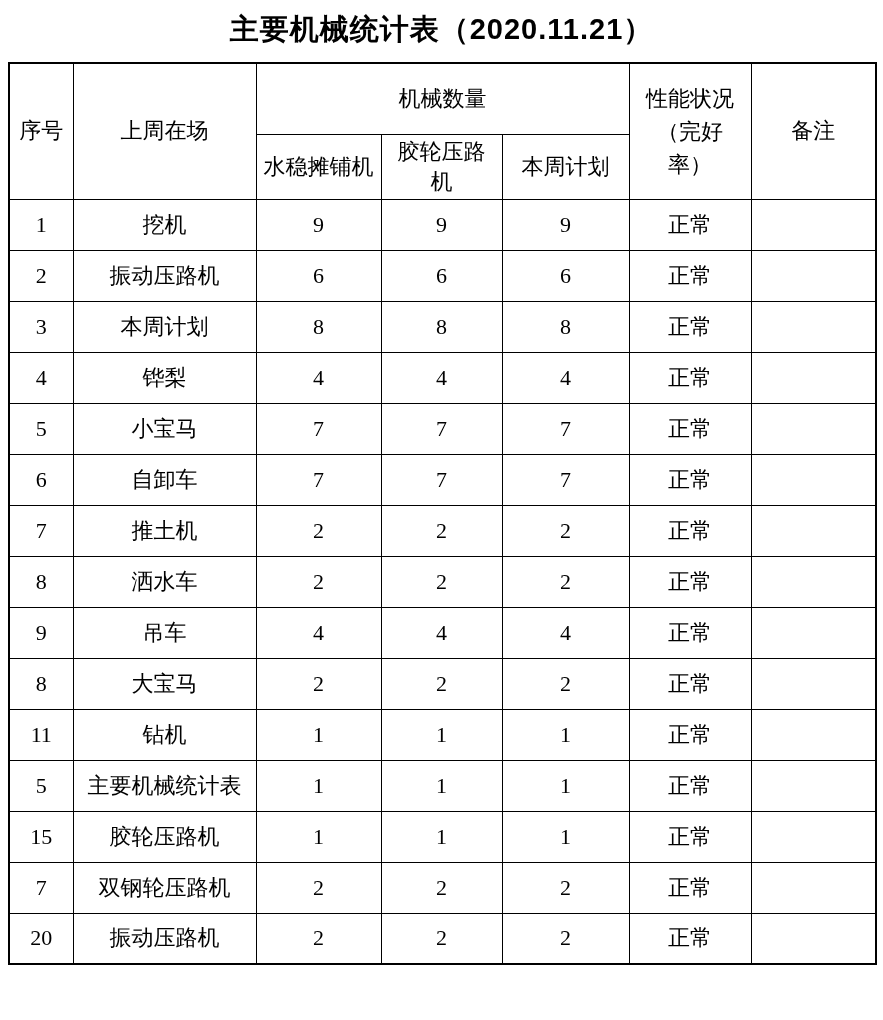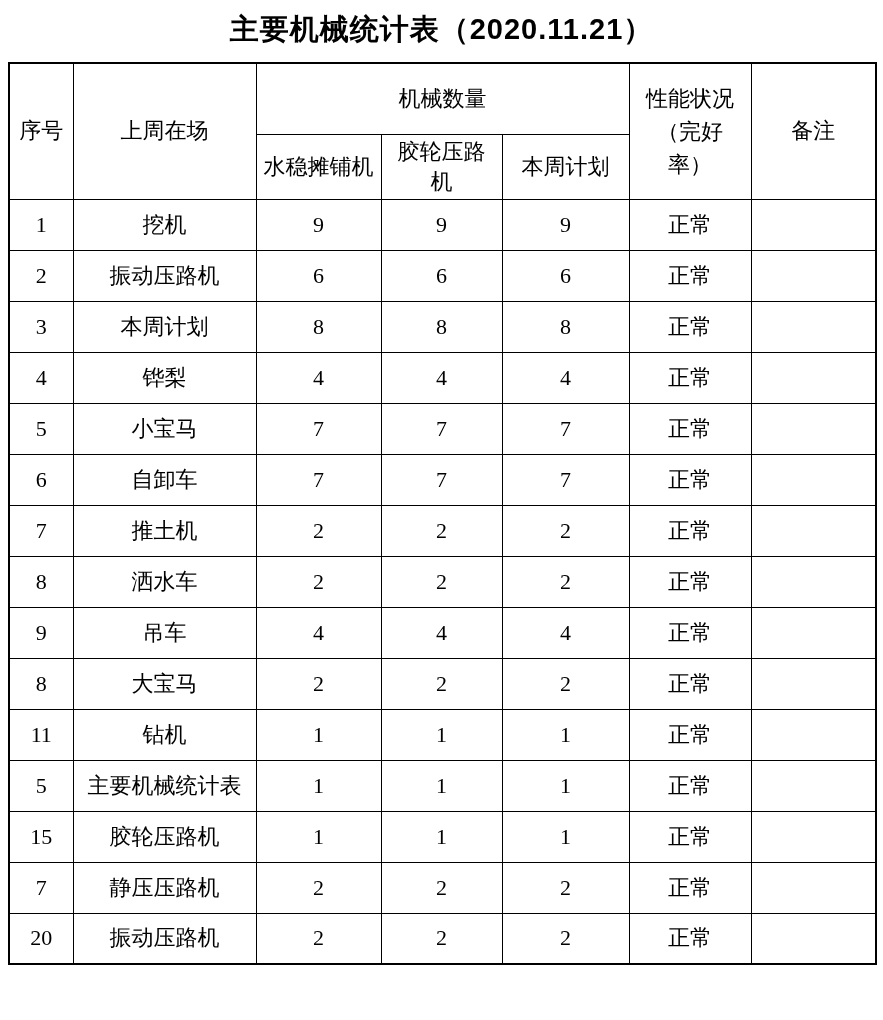--- a/index.html
+++ b/index.html
@@ -204,21 +204,21 @@
     <td>15</td>
     <td>胶轮压路机</td>
     <td>1</td>
     <td>1</td>
     <td>1</td>
     <td>正常</td>
     <td></td>
   </tr>
         <tr>
     <td>7</td>
-    <td>静压压路机</td>
+    <td>双钢轮压路机</td>
     <td>2</td>
     <td>2</td>
     <td>2</td>
     <td>正常</td>
     <td></td>
   </tr>
         <tr>
     <td>20</td>
     <td>振动压路机</td>
     <td>2</td>

